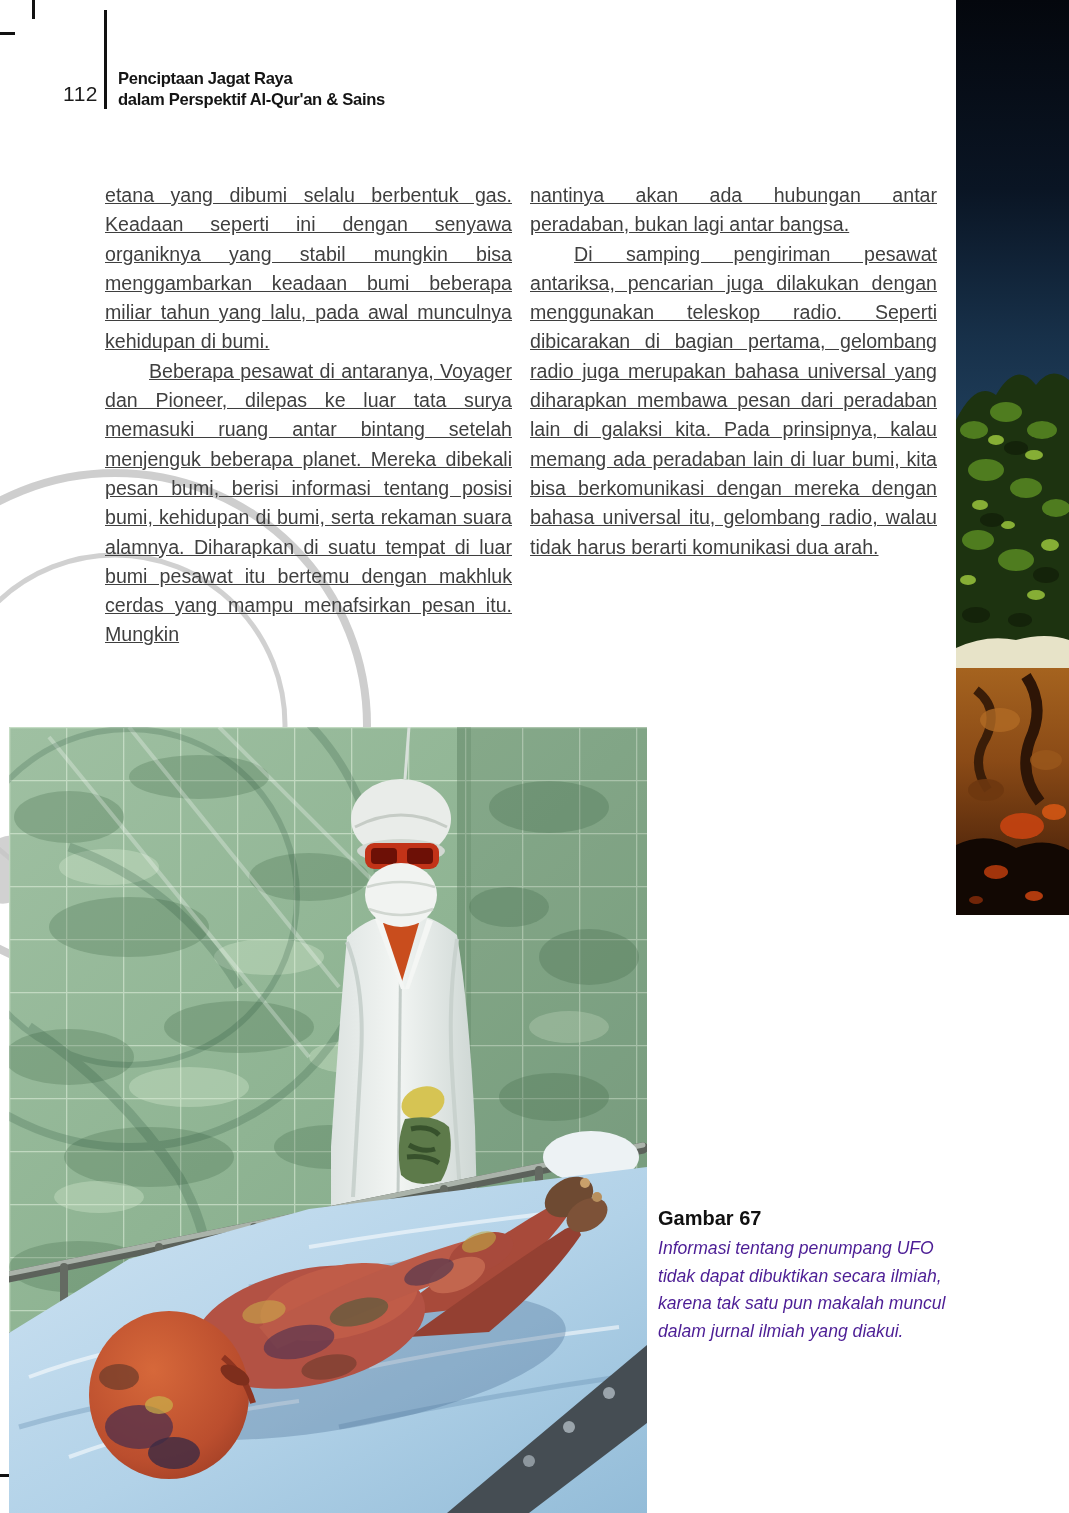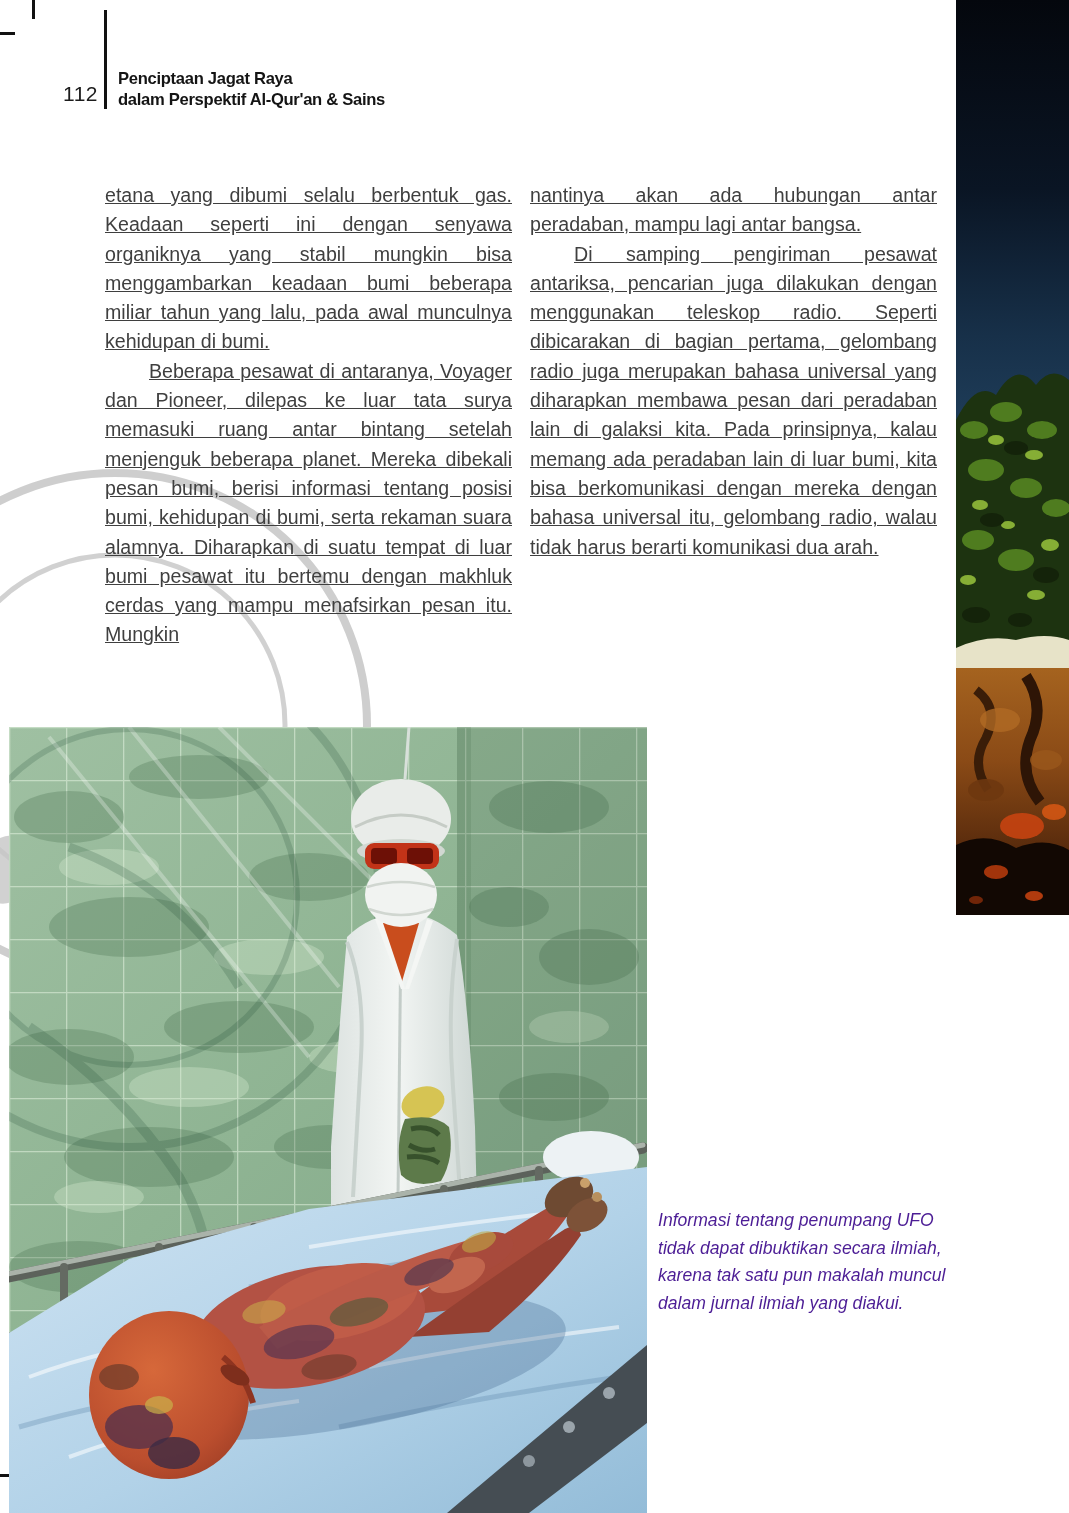--- a/index.html
+++ b/index.html
@@ -63,21 +63,21 @@
       <path d="M205 540 q30 -20 48 2 q14 18 -6 38 q-22 20 -40 4 q-16 -16 -2 -44z"></path>
       <path d="M140 560 q14 -10 24 2 q10 12 -2 24 q-14 12 -24 0 q-9 -13 2 -26z"></path>
     </g>
   </svg>
 
   <div class="col col-left">
     <p>etana yang dibumi selalu berbentuk gas. Keadaan seperti ini dengan senyawa organiknya yang stabil mungkin bisa menggambarkan keadaan bumi beberapa miliar tahun yang lalu, pada awal munculnya kehidupan di bumi.</p>
     <p class="indent">Beberapa pesawat di antaranya, Voyager dan Pioneer, dilepas ke luar tata surya memasuki ruang antar bintang setelah menjenguk beberapa planet. Mereka dibekali pesan bumi, berisi informasi tentang posisi bumi, kehidupan di bumi, serta rekaman suara alamnya. Diharapkan di suatu tempat di luar bumi pesawat itu bertemu dengan makhluk cerdas yang mampu menafsirkan pesan itu. Mungkin</p>
   </div>
   <div class="col col-right">
-    <p>nantinya akan ada hubungan antar peradaban, mampu lagi antar bangsa.</p>
+    <p>nantinya akan ada hubungan antar peradaban, bukan lagi antar bangsa.</p>
     <p class="indent">Di samping pengiriman pesawat antariksa, pencarian juga dilakukan dengan menggunakan teleskop radio. Seperti dibicarakan di bagian pertama, gelombang radio juga merupakan bahasa universal yang diharapkan membawa pesan dari peradaban lain di galaksi kita. Pada prinsipnya, kalau memang ada peradaban lain di luar bumi, kita bisa berkomunikasi dengan mereka dengan bahasa universal itu, gelombang radio, walau tidak harus berarti komunikasi dua arah.</p>
   </div>
 
   <svg class="photo" viewBox="0 0 638 786">
     <defs>
       <linearGradient id="wallG" x1="0" y1="0" x2="1" y2="1">
         <stop offset="0" stop-color="#9fc0a2"></stop>
         <stop offset="0.5" stop-color="#8fb493"></stop>
         <stop offset="1" stop-color="#7fa586"></stop>
       </linearGradient>
@@ -247,20 +247,21 @@
 
     <g>
       <polygon points="438,786 638,618 638,696 520,786" fill="#454d53"></polygon>
       <circle cx="560" cy="700" r="6" fill="#9aa4ab"></circle>
       <circle cx="600" cy="666" r="6" fill="#9aa4ab"></circle>
       <circle cx="520" cy="734" r="6" fill="#8d979e"></circle>
     </g>
   </svg>
 
   <div class="caption">
+    <p class="caption-title">Gambar 67</p>
     <p class="caption-body">Informasi tentang penumpang UFO tidak dapat dibuktikan secara ilmiah, karena tak satu pun makalah muncul dalam jurnal ilmiah yang diakui.</p>
   </div>
 
   <svg class="strip" viewBox="0 0 113 915">
     <defs>
       <linearGradient id="skyG" x1="0" y1="0" x2="0" y2="1">
         <stop offset="0" stop-color="#04070d"></stop>
         <stop offset="0.45" stop-color="#0a1524"></stop>
         <stop offset="0.8" stop-color="#173049"></stop>
         <stop offset="1" stop-color="#1e3c58"></stop>

